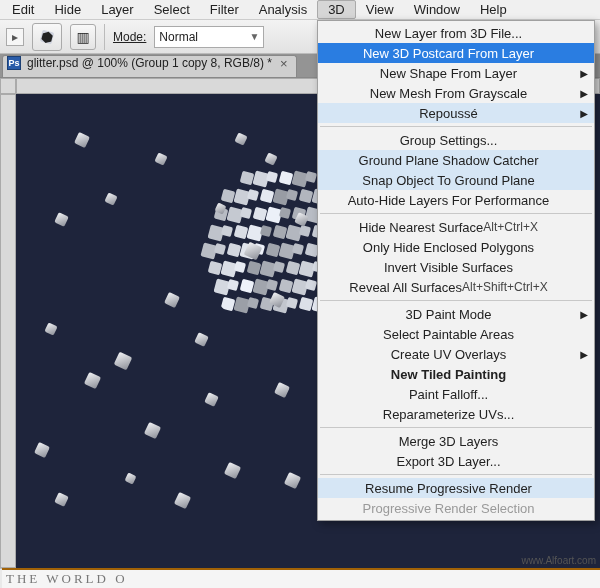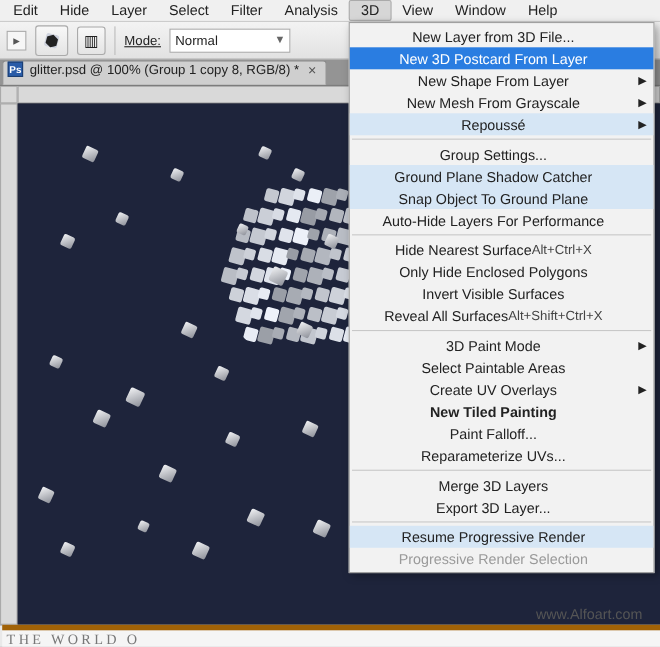--- a/index.html
+++ b/index.html
@@ -166,34 +166,34 @@
     position:absolute; width:14px; height:14px;
     transform: rotate(25deg);
     background: linear-gradient(135deg,#f2f3f5,#8c8f98);
     border-radius:2px;
   }
   .cluster {
     position:absolute; top:60px; left:180px; width:180px; height:180px;
     border-radius:50%; overflow:hidden;
   }
   .watermark {
-    position:absolute; right:16px; bottom:22px;
-    font-size:13px; color:#555;
+    position:absolute; right:4px; bottom:22px;
+    font-size:10px; color:#555;
     z-index:60;
   }
   .bottom-text {
     position:absolute; left:2px; bottom:0; right:0;
     height:20px;
     background:#f5f5f5;
     font-family: Georgia, serif;
     font-size:13px; letter-spacing:3px;
     color:#777;
     display:flex; align-items:center;
     padding-left:4px;
-    border-top:5px solid #a16207;
+    border-top:2px solid #a16207;
   }
 </style>
 </head>
 <body>
 
 <div class="menubar" id="menubar">
     <div class="item">Edit</div>
     <div class="item">Hide</div>
     <div class="item">Layer</div>
     <div class="item">Select</div>

